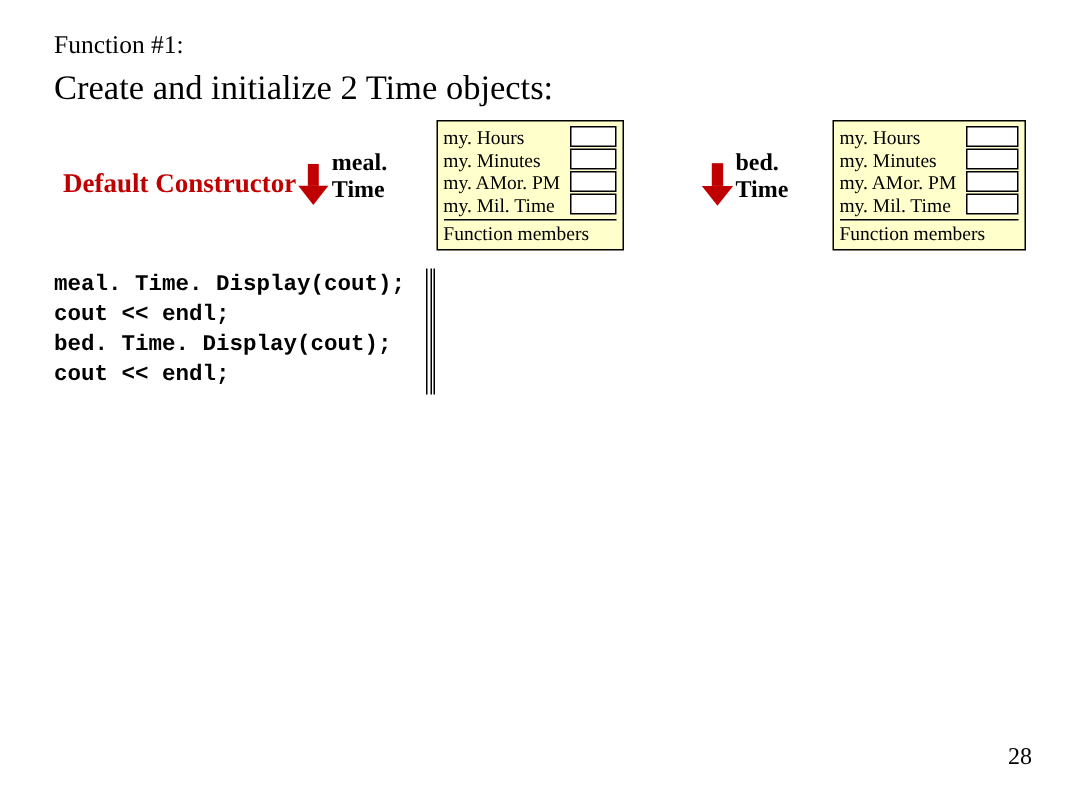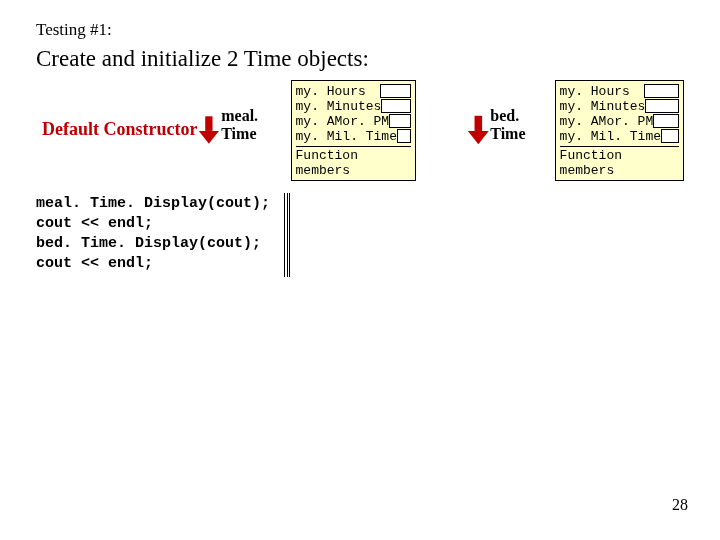--- a/index.html
+++ b/index.html
@@ -68,21 +68,21 @@
   }
   .obj-label {
     font-weight: bold;
     font-size: 16px;
     margin-bottom: 11px;
   }
   .obj-box {
     border: 1px solid #000;
     background: #ffffcc;
     padding: 3px 4px 2px 4px;
-    font-family: Liberation Mono, monospace;
+    font-family: Liberation Serif, serif;
     font-size: 13px;
     width: 136px;
     box-sizing: border-box;
   }
   .member-row {
     display: flex;
     align-items: center;
     margin-bottom: 1px;
     line-height: 1;
   }
@@ -150,21 +150,21 @@
     right: 32px;
     bottom: 26px;
     font-size: 16px;
   }
 </style>
 </head>
 <body>
 
 <div class="slide">
 
-  <div class="testing-label">Testing #1:</div>
+  <div class="testing-label">Function #1:</div>
 
 
   <div class="subhead">Create and initialize 2 Time objects:</div>
 
   <div class="diagrams">
 
     <div class="ctor-col">
       <div class="ctor-title">Default Constructor</div>
       <svg class="arrow-down" width="26" height="30" viewBox="0 0 26 30">
         <rect x="9" y="0" width="8" height="16" fill="#c00000"></rect>

